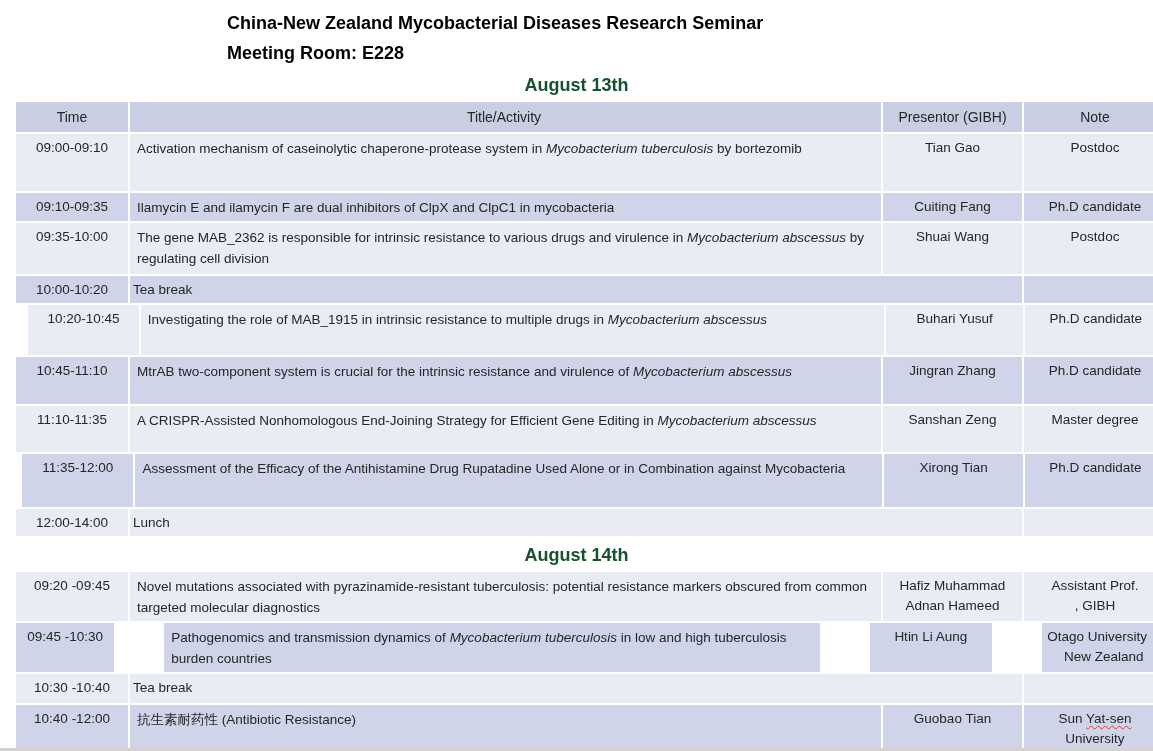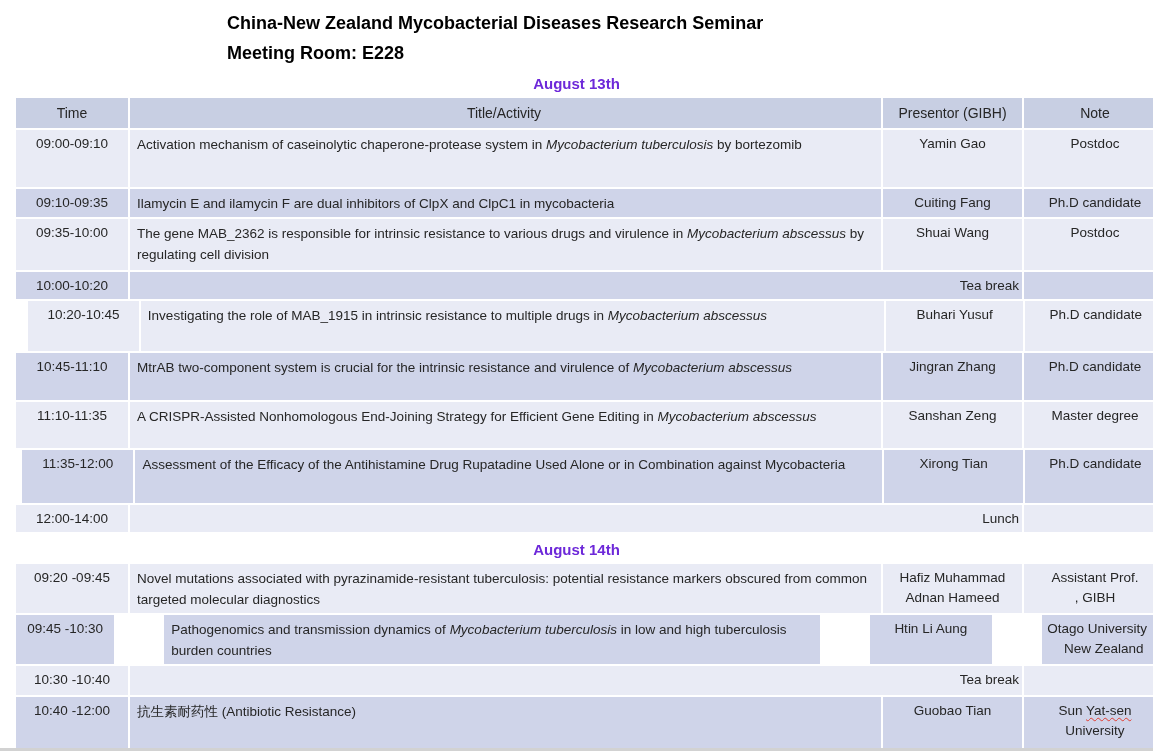--- a/index.html
+++ b/index.html
@@ -6,36 +6,36 @@
   body{
     width:1153px;height:751px;overflow:hidden;
     font-family:"Liberation Sans", sans-serif;
     color:#262626;
     position:relative;
   }
   .titlebox{padding:8px 0 0 227px;}
   .title-line1{font-size:18px;font-weight:bold;color:#000;line-height:30px;}
   .title-line2{font-size:18px;font-weight:bold;color:#000;line-height:30px;}
   .date-heading{
-    text-align:center;font-size:15px;font-weight:bold;color:#6d28d9;
+    text-align:center;font-size:18px;font-weight:bold;color:#14532d;
     padding:7px 0 6px 0;background:#fff;
   }
   .tbl{margin-left:16px;width:1150px;}
   .row{display:flex;box-sizing:border-box;border-bottom:2px solid #fff;}
   .c{
     box-sizing:border-box;border-right:2px solid #fff;
     font-size:13.5px;line-height:20px;
     padding:4px 3px 3px 3px;
     text-align:center;
   }
   .c.time{width:114px;}
   .c.title{width:753px;text-align:left;padding-left:7px;padding-right:10px;line-height:21px;}
   .c.pres{width:141px;white-space:pre-line;}
   .c.note{width:142px;white-space:pre-line;border-right:none;}
-  .c.merged{width:894px;text-align:right;}
+  .c.merged{width:894px;text-align:left;}
   .band-light .c{background:#e9ebf5;}
   .band-medium .c{background:#cfd4e9;}
   .row.hdr .c{background:#c8cfe3;font-size:14px;padding-top:5px;padding-bottom:4px;}
   .row.hdr .c.title{text-align:center;}
   i.sp{font-style:italic;}
   .sq{text-decoration:underline wavy #e03c31;text-decoration-thickness:1px;text-underline-offset:2px;}
   .bottom-edge{
     position:absolute;left:0;bottom:0;width:1153px;height:3px;background:#d2d2d2;
   }
 </style>
@@ -52,21 +52,21 @@
     <div class="tbl">
       <div class="row hdr">
         <div class="c time">Time</div>
         <div class="c title">Title/Activity</div>
         <div class="c pres">Presentor (GIBH)</div>
         <div class="c note">Note</div>
       </div>
       <div class="row band-light" style="min-height: 59px;">
         <div class="c time">09:00-09:10</div>
         <div class="c title"><span>Activation mechanism of caseinolytic chaperone-protease system in </span><i class="sp">Mycobacterium tuberculosis</i><span> by bortezomib</span></div>
-        <div class="c pres">Yamin Gao</div>
+        <div class="c pres">Tian Gao</div>
         <div class="c note">Postdoc</div>
       </div>
       <div class="row band-medium" style="min-height: 27px;">
         <div class="c time">09:10-09:35</div>
         <div class="c title"><span>Ilamycin E and ilamycin F are dual inhibitors of ClpX and ClpC1 in mycobacteria</span></div>
         <div class="c pres">Cuiting Fang</div>
         <div class="c note">Ph.D candidate</div>
       </div>
       <div class="row band-light" style="min-height: 53px;">
         <div class="c time">09:35-10:00</div>

